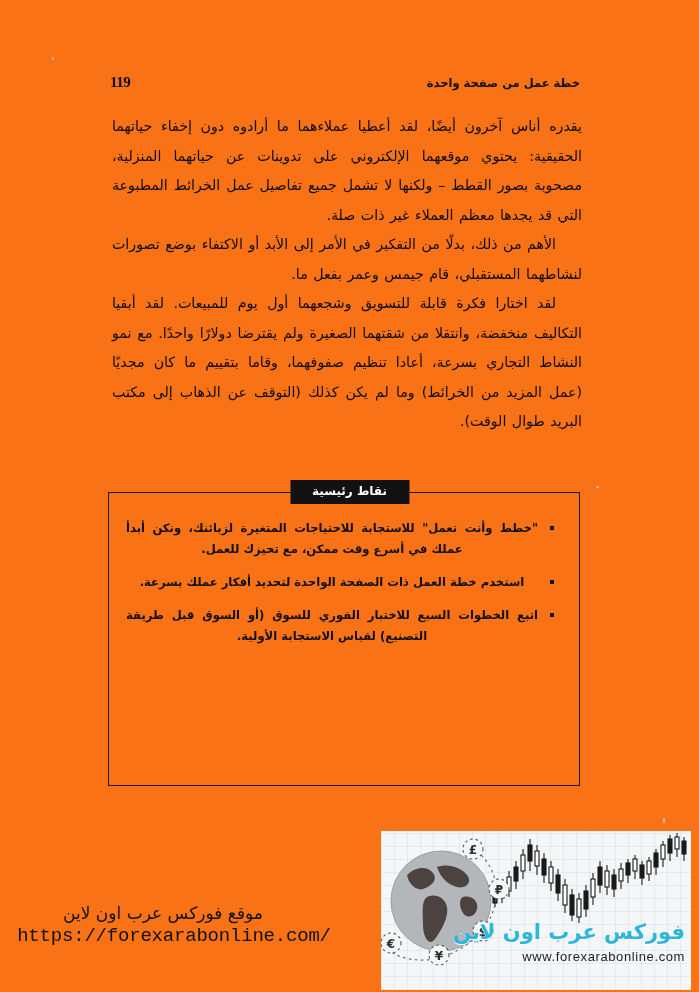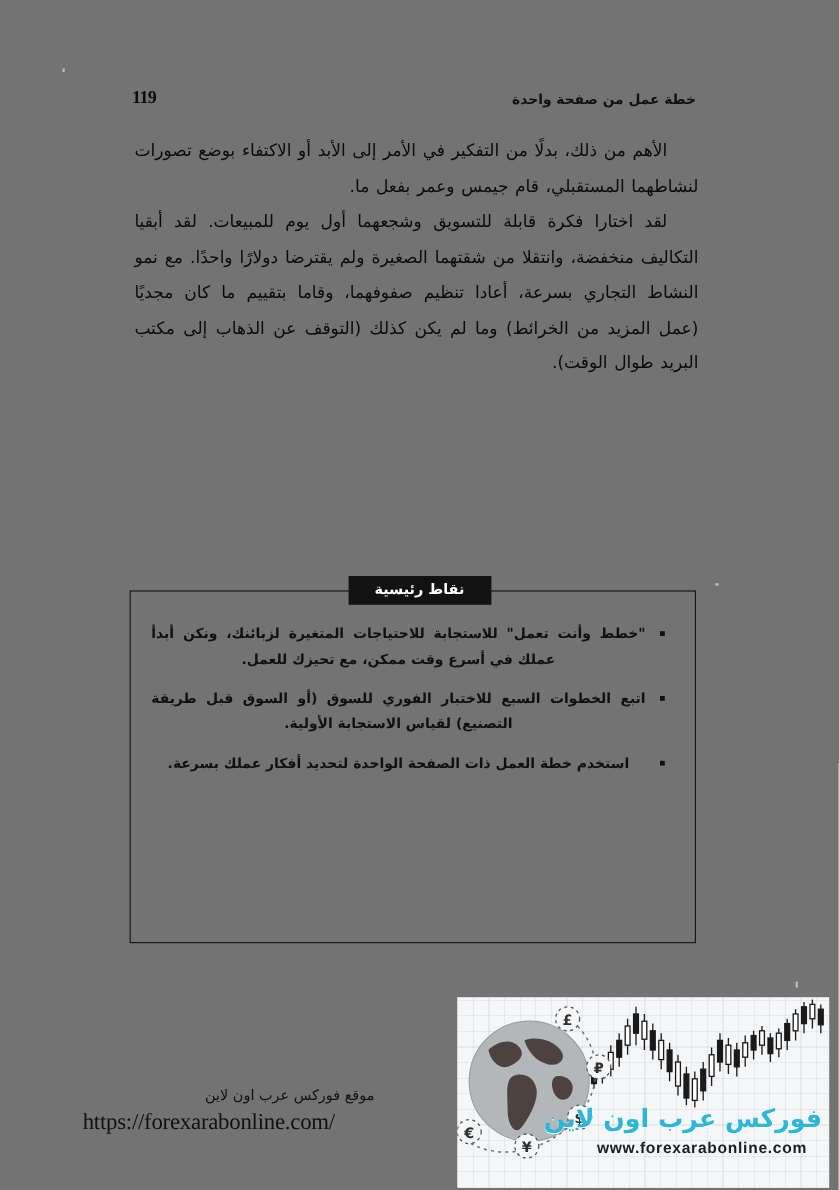--- a/index.html
+++ b/index.html
@@ -7,21 +7,21 @@
     padding: 0;
     background: #ffffff;
   }
   body {
     font-family: "DejaVu Sans", sans-serif;
   }
   #page {
     position: relative;
     width: 699px;
     height: 992px;
-    background: #737373;
+    background: #f97316;
     overflow: hidden;
   }
 
   
   .running-head {
     position: absolute;
     top: 74px;
     left: 110px;
     width: 470px;
     height: 20px;
@@ -140,28 +140,29 @@
   
   .credit {
     position: absolute;
     left: 14px;
     top: 902px;
     width: 320px;
     color: #111111;
   }
   .credit-ar {
     direction: rtl;
-    font-family: "DejaVu Sans", sans-serif;
-    font-size: 12px;
+    text-align: center;
+    font-family: "DejaVu Sans", sans-serif;
+    font-size: 17px;
     line-height: 22px;
     padding-right: 22px;
   }
   .credit-url {
     text-align: center;
-    font-family: Liberation Serif, serif;
+    font-family: Liberation Mono, monospace;
     font-size: 19px;
     line-height: 24px;
     letter-spacing: -0.2px;
   }
 
   
   .wm {
     position: absolute;
     left: 381px;
     top: 831px;
@@ -207,23 +208,23 @@
     line-height: 26px;
     color: #2bb6da;
     text-shadow: 0 1px 0 #ffffff;
     white-space: nowrap;
   }
   .wm-url {
     position: absolute;
     right: 6px;
     top: 118px;
     width: 200px;
-    text-align: center;
+    text-align: right;
     font-family: "Liberation Sans", sans-serif;
-    font-weight: bold;
+    font-weight: normal;
     font-size: 13px;
     letter-spacing: 0.6px;
     color: #1d1d1d;
     white-space: nowrap;
   }
 
   
   .scan-dot {
     position: absolute;
     background: #b9b9b9;
@@ -233,31 +234,32 @@
 <body>
 
 <div id="page">
 
   <div class="running-head">
     <div class="folio">119</div>
     <div class="head-title">خطة عمل من صفحة واحدة</div>
   </div>
 
   <div class="body-col">
+    <p class="para">يقدره أناس آخرون أيضًا، لقد أعطيا عملاءهما ما أرادوه دون إخفاء حياتهما الحقيقية: يحتوي موقعهما الإلكتروني على تدوينات عن حياتهما المنزلية، مصحوبة بصور القطط – ولكنها لا تشمل جميع تفاصيل عمل الخرائط المطبوعة التي قد يجدها معظم العملاء غير ذات صلة.</p>
     <p class="para indent">الأهم من ذلك، بدلًا من التفكير في الأمر إلى الأبد أو الاكتفاء بوضع تصورات لنشاطهما المستقبلي، قام جيمس وعمر بفعل ما.</p>
     <p class="para indent">لقد اختارا فكرة قابلة للتسويق وشجعهما أول يوم للمبيعات. لقد أبقيا التكاليف منخفضة، وانتقلا من شقتهما الصغيرة ولم يقترضا دولارًا واحدًا. مع نمو النشاط التجاري بسرعة، أعادا تنظيم صفوفهما، وقاما بتقييم ما كان مجديًا (عمل المزيد من الخرائط) وما لم يكن كذلك (التوقف عن الذهاب إلى مكتب البريد طوال الوقت).</p>
   </div>
 
   <div class="kp-box"></div>
   <div class="kp-label">نقاط رئيسية</div>
 
   <ul class="kp-list">
     <li class="kp-item">"خطط وأنت تعمل" للاستجابة للاحتياجات المتغيرة لزبائنك، ونكن أبدأ عملك في أسرع وقت ممكن، مع تحيزك للعمل.</li>
+    <li class="kp-item short">استخدم خطة العمل ذات الصفحة الواحدة لتحديد أفكار عملك بسرعة.</li>
     <li class="kp-item">اتبع الخطوات السبع للاختبار الفوري للسوق (أو السوق قبل طريقة التصنيع) لقياس الاستجابة الأولية.</li>
-    <li class="kp-item short">استخدم خطة العمل ذات الصفحة الواحدة لتحديد أفكار عملك بسرعة.</li>
   </ul>
 
   <div class="credit">
     <div class="credit-ar">موقع فوركس عرب اون لاين</div>
     <div class="credit-url">https://forexarabonline.com/</div>
   </div>
 
   <div class="wm">
 
     <svg class="wm-chart" viewBox="0 0 200 96">

